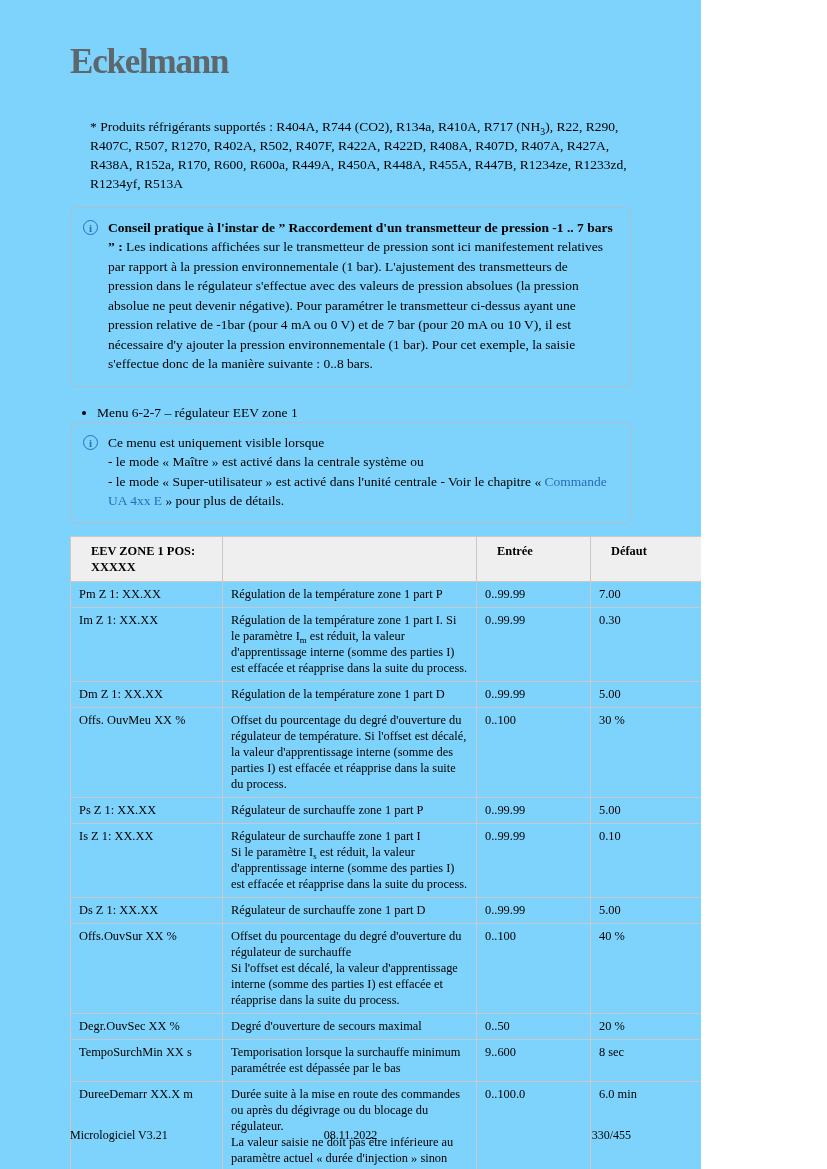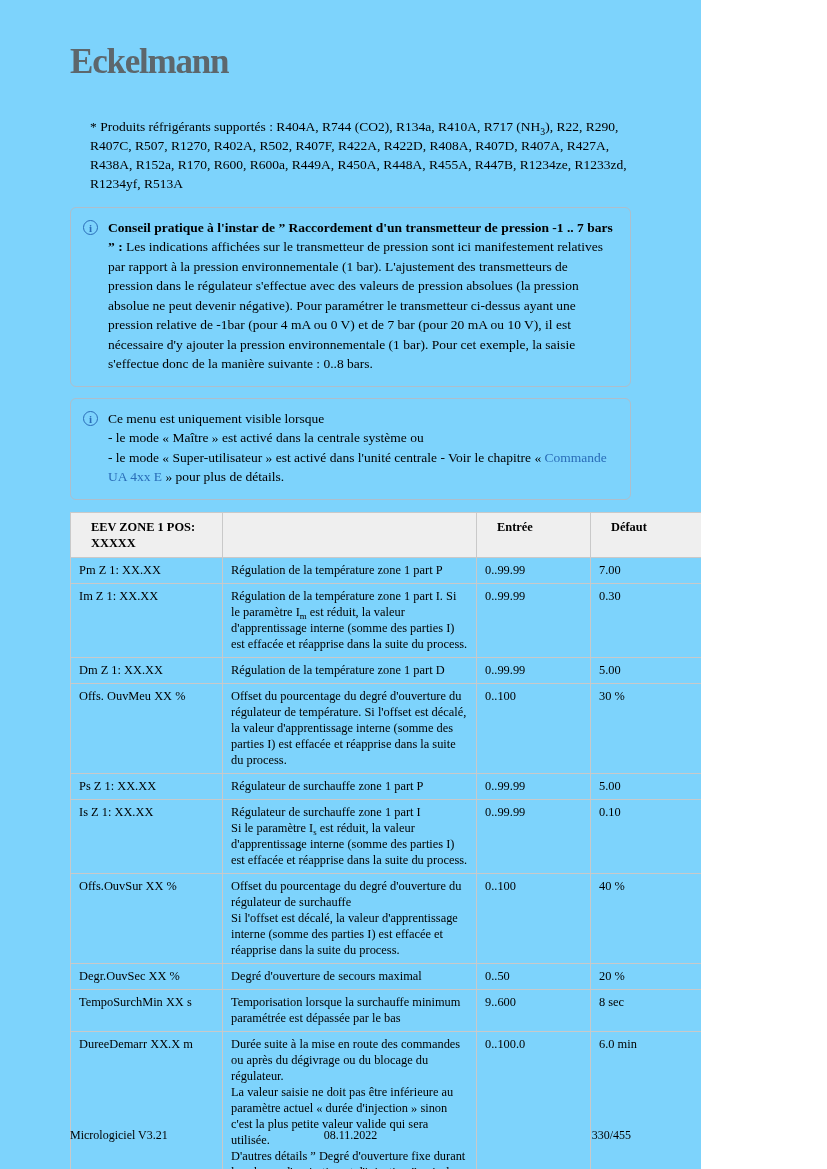--- a/index.html
+++ b/index.html
@@ -18,21 +18,20 @@
     letter-spacing: -1.2px; line-height: 1;
   }
   .intro {
     margin-top: 38px;
     font-size: 13.5px; line-height: 19px; margin-left: 20px;
   }
   sub { font-size: 0.72em; line-height: 0; }
 
   .note {
     border: 1px solid #aebecb; border-radius: 6px;
-    margin-top: 11px;
     padding: 10px 14px 12px 12px;
     display: flex; gap: 10px;
     font-size: 13.5px; line-height: 19.5px;
   }
   .info-icon {
     flex: 0 0 auto;
     width: 15px; height: 15px;
     border: 1.6px solid #2a6db8; border-radius: 50%;
     color: #2a6db8; text-align: center;
     font-family: "Liberation Serif", serif;
@@ -92,20 +91,23 @@
     <p class="intro"><span>* Produits réfrigérants supportés : R404A, R744 (CO2), R134a, R410A, R717 (NH</span><sub>3</sub><span>), R22, R290, R407C, R507, R1270, R402A, R502, R407F, R422A, R422D, R408A, R407D, R407A, R427A, R438A, R152a, R170, R600, R600a, R449A, R450A, R448A, R455A, R447B, R1234ze, R1233zd, R1234yf, R513A</span></p>
 
     <div class="note">
       <span class="info-icon"></span>
       <div>
         <span class="note-title">Conseil pratique à l'instar de ” Raccordement d'un transmetteur de pression -1 .. 7 bars ” :</span>
         <span>Les indications affichées sur le transmetteur de pression sont ici manifestement relatives par rapport à la pression environnementale (1 bar). L'ajustement des transmetteurs de pression dans le régulateur s'effectue avec des valeurs de pression absolues (la pression absolue ne peut devenir négative). Pour paramétrer le transmetteur ci-dessus ayant une pression relative de -1bar (pour 4 mA ou 0 V) et de 7 bar (pour 20 mA ou 10 V), il est nécessaire d'y ajouter la pression environnementale (1 bar). Pour cet exemple, la saisie s'effectue donc de la manière suivante : 0..8 bars.</span>
       </div>
     </div>
 
+    <ul class="menu-list">
+      <li>Menu 6-2-7 – régulateur EEV zone 1</li>
+    </ul>
 
     <div class="note">
       <span class="info-icon"></span>
       <div class="prewrap"><span>Ce menu est uniquement visible lorsque
 - le mode « Maître » est activé dans la centrale système ou
 - le mode « Super-utilisateur » est activé dans l'unité centrale - Voir le chapitre « </span><a class="link">Commande UA 4xx E</a><span> » pour plus de détails.</span></div>
     </div>
 
     <table class="params">
       <colgroup>
@@ -154,20 +156,26 @@
           <td>5.00</td>
         </tr>
         <tr>
           <td>Is Z 1: XX.XX</td>
           <td class="prewrap"><span>Régulateur de surchauffe zone 1 part I
 Si le paramètre I</span><sub>s</sub><span> est réduit, la valeur d'apprentissage interne (somme des parties I) est effacée et réapprise dans la suite du process.</span></td>
           <td>0..99.99</td>
           <td>0.10</td>
         </tr>
         <tr>
+          <td>Ds Z 1: XX.XX</td>
+          <td class="prewrap"><span>Régulateur de surchauffe zone 1 part D</span></td>
+          <td>0..99.99</td>
+          <td>5.00</td>
+        </tr>
+        <tr>
           <td>Offs.OuvSur XX %</td>
           <td class="prewrap"><span>Offset du pourcentage du degré d'ouverture du régulateur de surchauffe
 Si l'offset est décalé, la valeur d'apprentissage interne (somme des parties I) est effacée et réapprise dans la suite du process.</span></td>
           <td>0..100</td>
           <td>40 %</td>
         </tr>
         <tr>
           <td>Degr.OuvSec XX %</td>
           <td class="prewrap"><span>Degré d'ouverture de secours maximal</span></td>
           <td>0..50</td>

